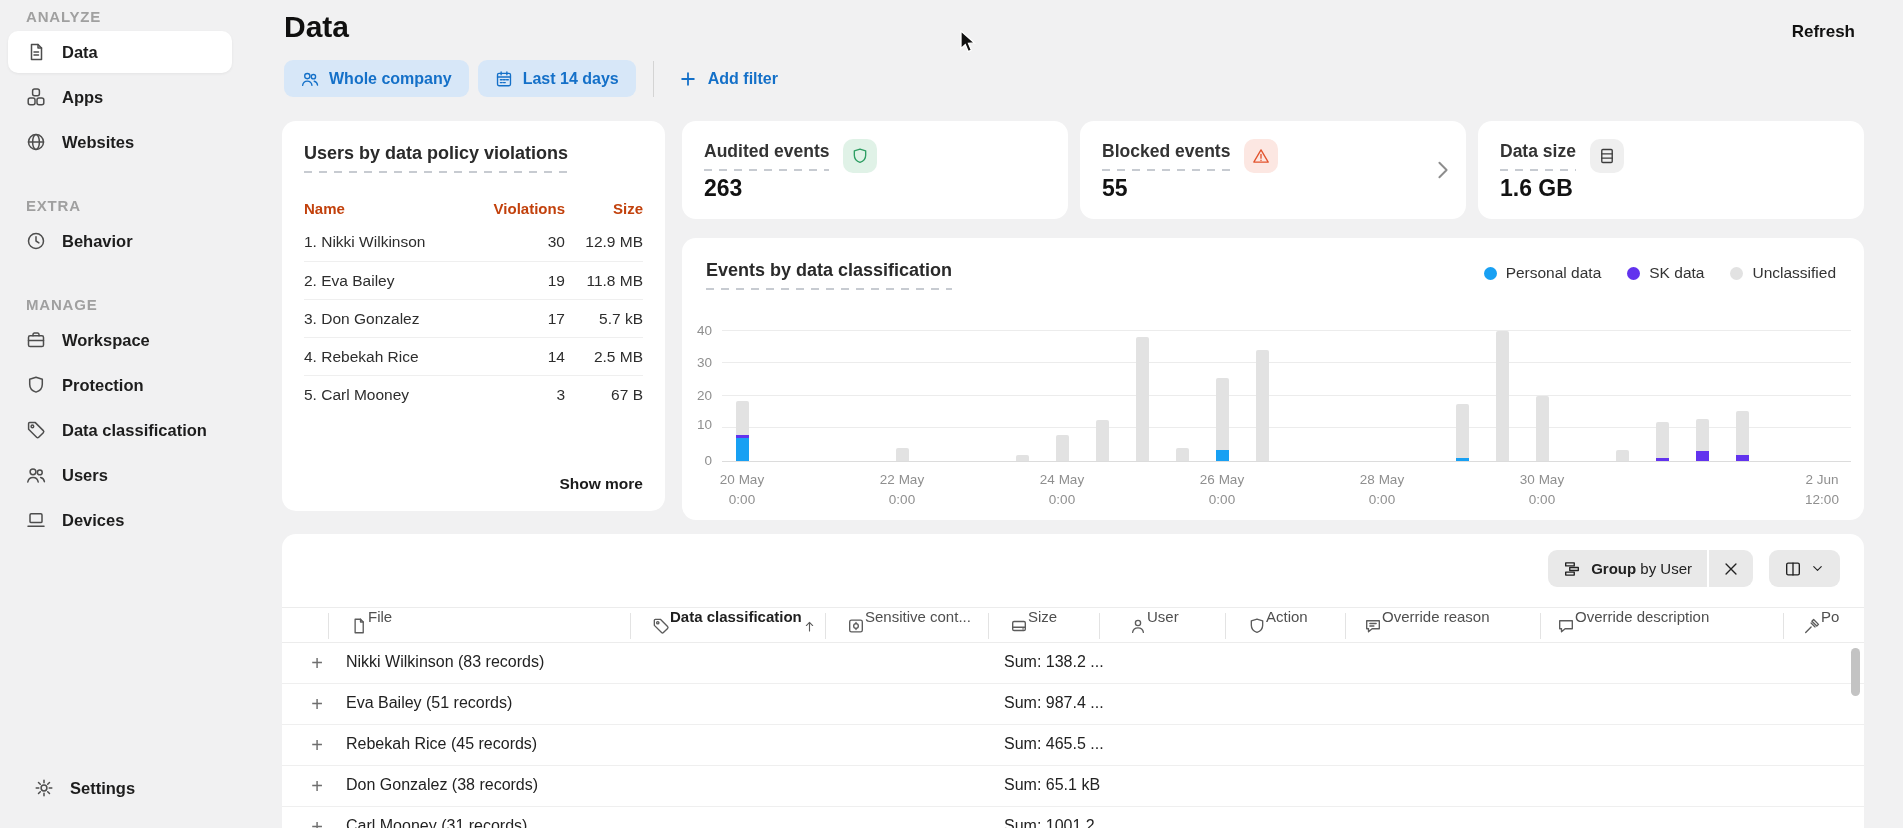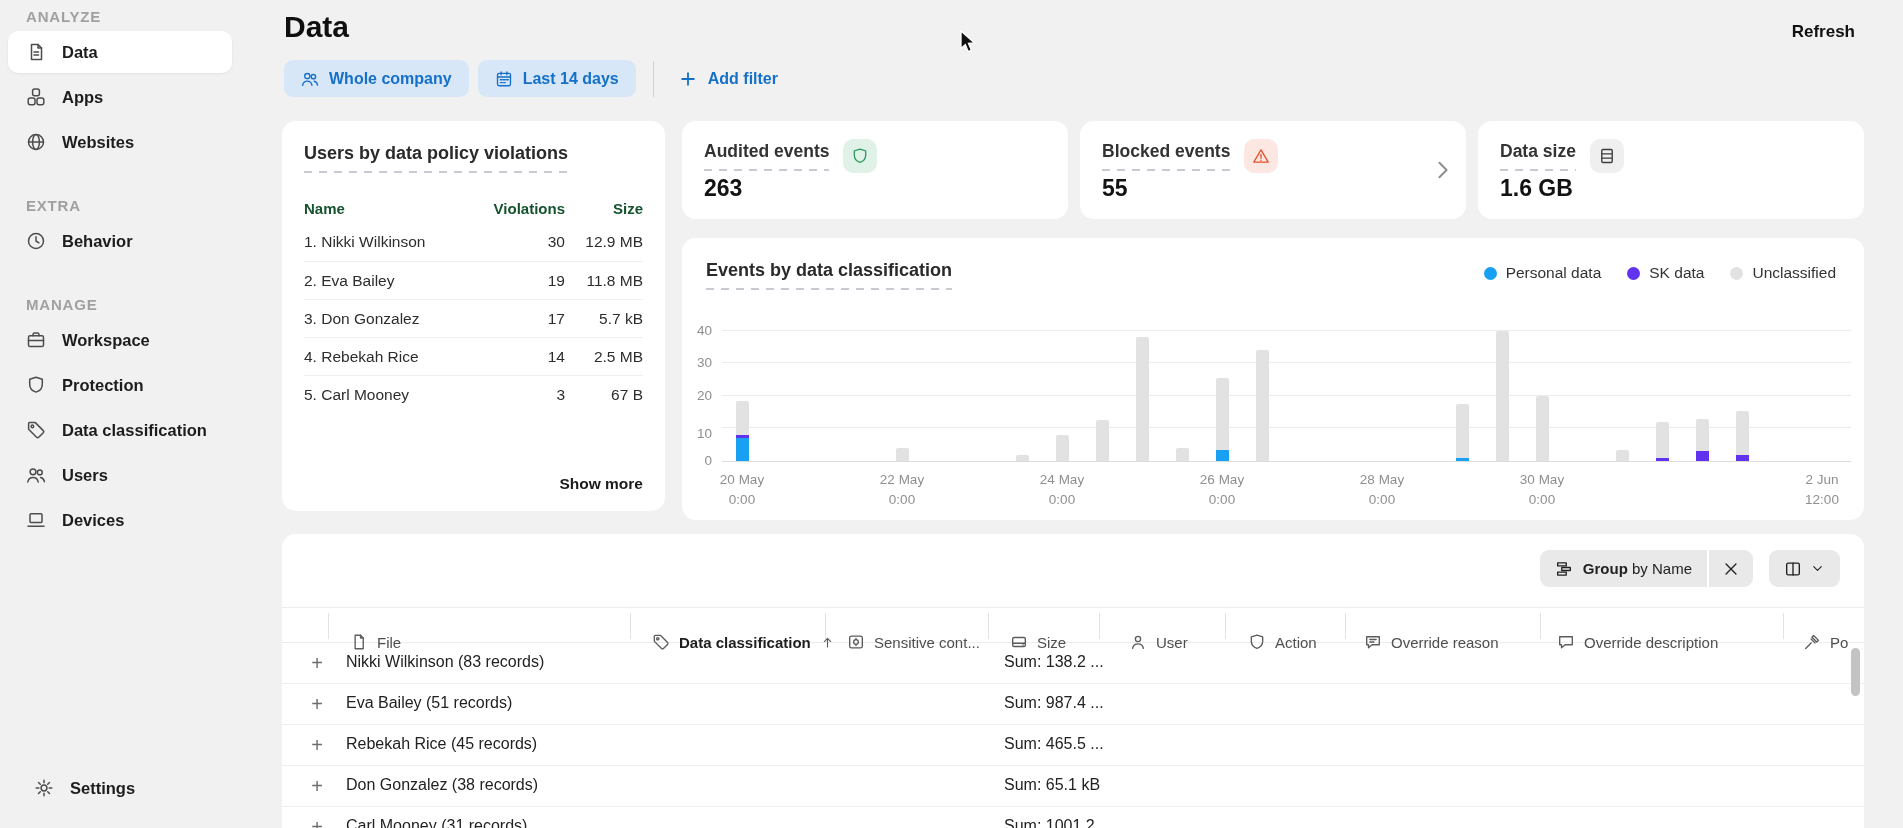--- a/index.html
+++ b/index.html
@@ -31,21 +31,21 @@
   .vdiv { width:1px; height:36px; background:#d4d4d4; margin:0 0 0 17px; }
   .add-filter { display:inline-flex; align-items:center; gap:11px; margin-left:25px; color:#1470c8; font-size:16px; font-weight:bold; background:none; border:none; cursor:pointer; font-family:inherit; }
   .add-filter .icon svg { stroke-width:2; }
 
   
   .card { position:absolute; background:#fff; border-radius:14px; }
   .dashed-u { display:inline-block; padding-bottom:9px; background-image:repeating-linear-gradient(90deg,#c7cbd1 0 8px,transparent 8px 15px); background-position:0 100%; background-size:100% 2px; background-repeat:no-repeat; }
 
   .violations-card { left:282px; top:121px; width:383px; height:390px; padding:22px; }
   .v-title { font-size:18px; font-weight:bold; color:#2a2a2a; }
-  .v-head { display:flex; margin-top:20px; height:30px; align-items:center; font-size:15px; font-weight:bold; color:#14532d; }
+  .v-head { display:flex; margin-top:20px; height:30px; align-items:center; font-size:15px; font-weight:bold; color:#c2410c; }
   .v-row { display:flex; height:38px; align-items:center; font-size:15.5px; color:#2d2d2d; border-top:1px solid #efefef; cursor:pointer; }
   .v-row:first-child { border-top:none; }
   .cell-name { flex:1; }
   .cell-violations { width:85px; text-align:right; }
   .cell-size { width:78px; text-align:right; }
   .show-more { position:absolute; right:22px; bottom:18px; font-size:15.5px; font-weight:bold; color:#1b1b1b; background:none; border:none; cursor:pointer; font-family:inherit; }
 
   .kpi-card { top:121px; width:386px; height:98px; padding:18px 22px; cursor:pointer; }
   .kpi-title-row { display:flex; align-items:center; gap:14px; }
   .kpi-title { font-size:17.5px; font-weight:bold; color:#333; }
@@ -70,21 +70,21 @@
   .table-panel { position:absolute; left:282px; top:534px; width:1582px; height:294px; background:#fff; border-radius:14px 14px 0 0; overflow:hidden; }
   .toolbar { position:absolute; top:16px; right:24px; display:flex; align-items:center; gap:16px; }
   .group-control { display:flex; gap:2px; }
   .tbtn { background:#e9e9e9; border:none; height:37px; display:flex; align-items:center; gap:10px; font-family:inherit; font-size:15px; color:#222; cursor:pointer; padding:0 15px; }
   .group-btn { border-radius:9px 0 0 9px; }
   .group-clear { border-radius:0 9px 9px 0; width:44px; justify-content:center; }
   .columns-btn { border-radius:9px; gap:8px; }
   .group-bold { font-weight:bold; }
 
   .thead { position:absolute; left:0; top:73px; width:100%; height:36px; border-top:1px solid #ececec; border-bottom:1px solid #ececec; }
-  .th { position:absolute; top:16px; height:36px; display:flex; align-items:center; gap:9px; font-size:15px; color:#4f4f4f; cursor:pointer; white-space:nowrap; }
+  .th { position:absolute; top:0; height:36px; display:flex; font-size:15px; color:#4f4f4f; cursor:pointer; white-space:nowrap; }
   .th .icon { color:#5c5c5c; }
   .th.sorted { color:#1f1f1f; font-weight:bold; }
   .col-sep { position:absolute; top:5px; height:26px; width:1px; background:#e3e3e3; }
   .tbody { position:absolute; left:0; top:109px; width:100%; bottom:0; }
   .g-row { position:relative; height:41px; border-bottom:1px solid #efefef; cursor:pointer; }
   .expand-btn { position:absolute; left:24px; top:9px; width:22px; height:22px; color:#6e6e6e; font-size:20px; line-height:20px; background:none; border:none; cursor:pointer; }
   .g-name { position:absolute; left:64px; top:10px; font-size:16px; color:#222; }
   .g-sum { position:absolute; left:722px; top:10px; font-size:16px; color:#222; }
   .vscroll { position:absolute; right:4px; top:112px; bottom:4px; width:9px; }
   .vscroll-thumb { position:absolute; top:2px; left:0; width:9px; height:48px; border-radius:5px; background:#c3c3c3; cursor:grab; }
@@ -339,21 +339,21 @@
         <span>SK data</span>
       </div>
       <div class="legend-item">
         <span class="legend-dot" style="background:#e2e2e2"></span>
         <span>Unclassified</span>
       </div>
     </div>
   <div class="plot" id="plot">
       <div class="ylabel" style="bottom: -7px;">0</div>
       <div class="gridline" style="bottom: 32.5581px;"></div>
-      <div class="ylabel" style="bottom: 20px;">10</div>
+      <div class="ylabel" style="bottom: 29px;">10</div>
       <div class="gridline" style="bottom: 65.1163px;"></div>
       <div class="ylabel" style="bottom: 58.1163px;">20</div>
       <div class="gridline" style="bottom: 97.6744px;"></div>
       <div class="ylabel" style="bottom: 90.6744px;">30</div>
       <div class="gridline" style="bottom: 130.233px;"></div>
       <div class="ylabel" style="bottom: 123.233px;">40</div>
       <div class="xlabel" style="left: 20px;">20 May<br>0:00</div>
       <div class="xlabel" style="left: 180px;">22 May<br>0:00</div>
       <div class="xlabel" style="left: 340px;">24 May<br>0:00</div>
       <div class="xlabel" style="left: 500px;">26 May<br>0:00</div>
@@ -422,21 +422,21 @@
   <div class="toolbar">
     <div class="group-control">
       <button class="tbtn group-btn">
         <span class="icon sm">
             <svg viewBox="0 0 20 20" fill="none" stroke="currentColor" stroke-width="1.5" stroke-linecap="round" stroke-linejoin="round">
               <rect x="3" y="3.2" width="9.5" height="3.4"></rect>
               <rect x="7.5" y="8.3" width="9.5" height="3.4"></rect>
               <rect x="3" y="13.4" width="9.5" height="3.4"></rect>
             </svg>
           </span>
-        <span><b class="group-bold">Group</b>&nbsp;<span>by Name</span></span>
+        <span><b class="group-bold">Group</b>&nbsp;<span>by User</span></span>
       </button>
       <button class="tbtn group-clear">
         <span class="icon sm">
             <svg viewBox="0 0 20 20" fill="none" stroke="currentColor" stroke-width="1.5" stroke-linecap="round" stroke-linejoin="round">
               <path d="M4.5 4.5l11 11M15.5 4.5l-11 11"></path>
             </svg>
           </span>
       </button>
     </div>
     <button class="tbtn columns-btn">

